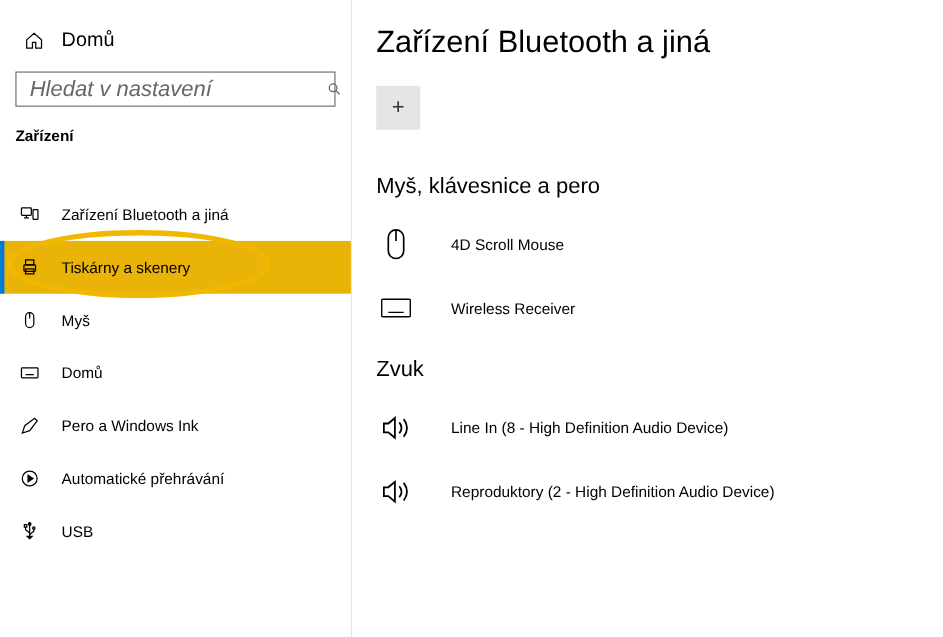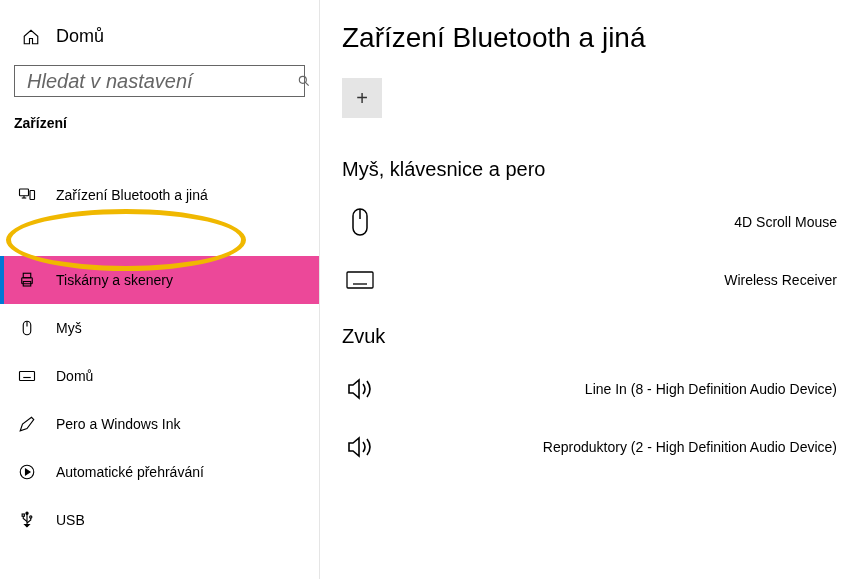--- a/index.html
+++ b/index.html
@@ -68,22 +68,21 @@
     display: flex;
     align-items: center;
     gap: 20px;
     height: 48px;
     padding-left: 18px;
     cursor: pointer;
     position: relative;
     font-size: 14px;
   }
   .nav-item.selected {
-    background: #ec4899;
-    margin-top: 37px;
+    background: #eab308;
   }
   .nav-item.selected::before {
     content: "";
     position: absolute;
     left: 0; top: 0;
     width: 4px; height: 100%;
     background: #0078d4;
   }
   .nav-icon {
     width: 18px; height: 18px;
@@ -129,25 +128,24 @@
     color: #333;
   }
   .section-title {
     font-size: 20px;
     font-weight: 400;
     margin: 4px 0 12px 0;
   }
   .device-row {
     display: flex;
     align-items: center;
-    gap: 18px;
+    gap: 36px;
     height: 58px;
     padding-left: 4px;
     cursor: pointer;
-    justify-content: space-between;
   }
   .device-icon {
     width: 28px; height: 28px;
     display: flex; align-items: center; justify-content: center;
   }
   .sect-spacer { height: 12px; }
   svg { display: block; }
 </style>
 </head>
 <body>

